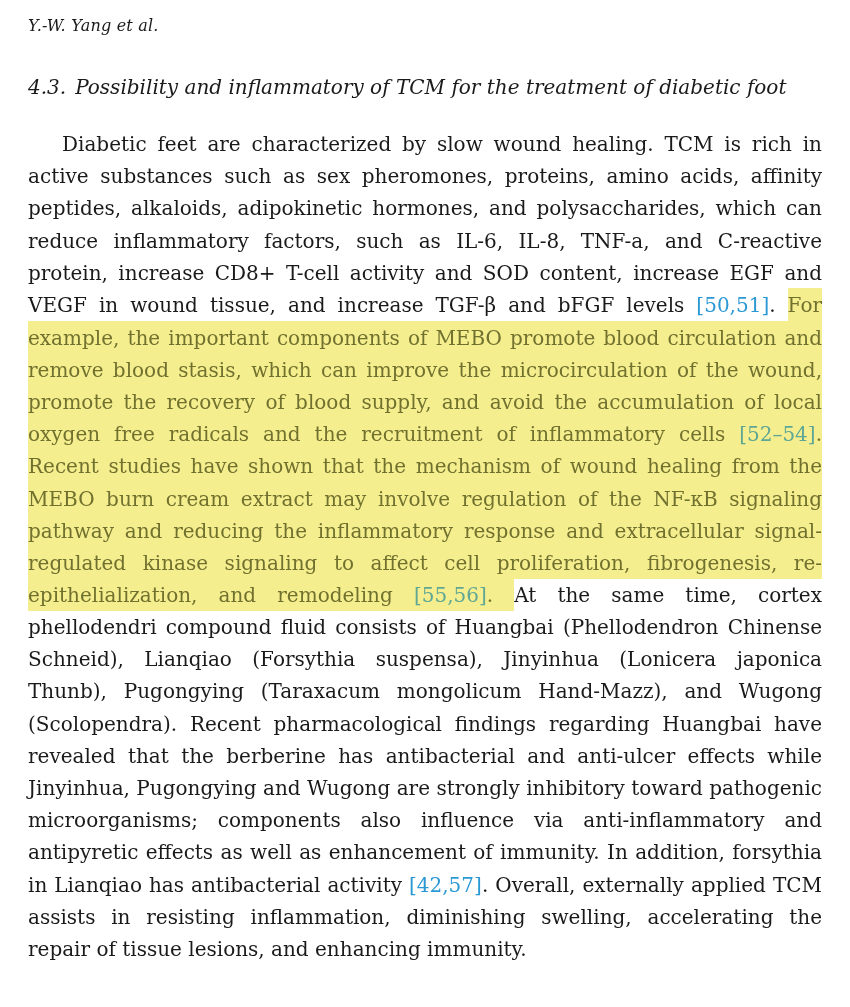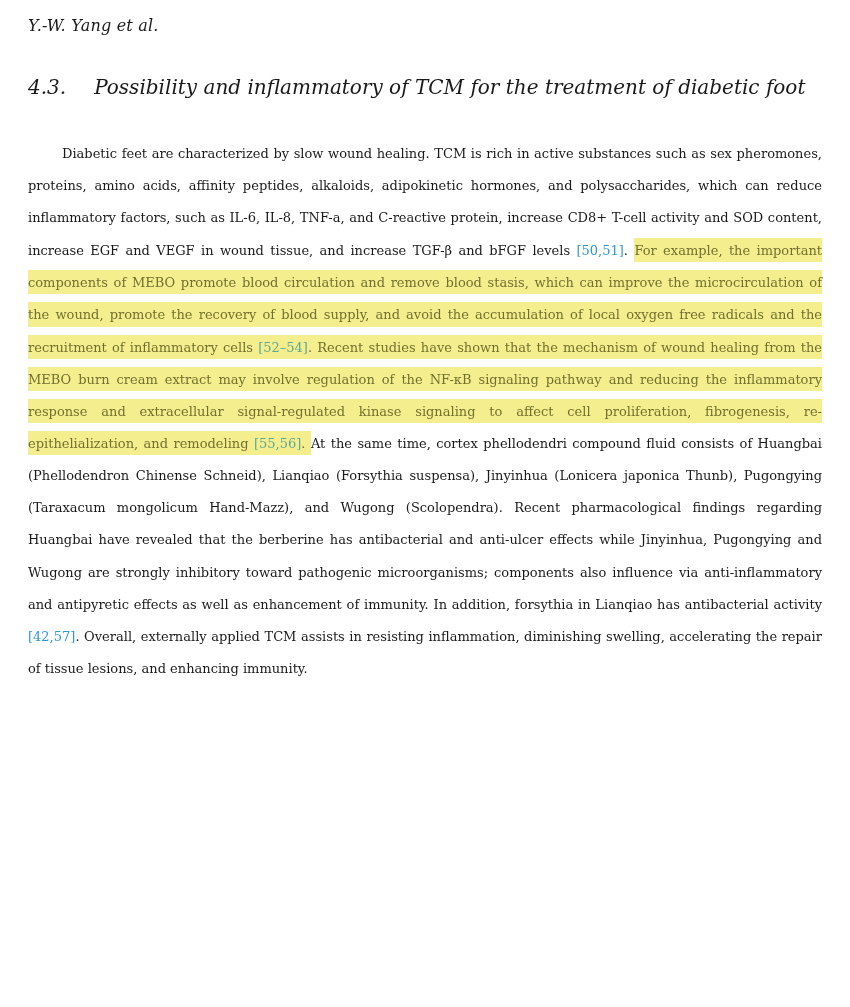--- a/index.html
+++ b/index.html
@@ -29,24 +29,24 @@
     line-height:20px;
     letter-spacing:0.2px;
   }
   .section-heading{
     margin:38px 0 0 0;
     font-style:italic;
     font-weight:normal;
     font-size:20px;
     line-height:26px;
   }
-  .section-heading .num{margin-right:28px;}
+  .section-heading .num{margin-right:9px;}
   .body-para{
-    margin:38px 0 0 0;
-    font-size:13px;
+    margin:28px 0 0 0;
+    font-size:20px;
     line-height:32.2px;
     text-align:justify;
     text-indent:34px;
     hyphens:auto;
     -webkit-hyphens:auto;
   }
   .seg{color:var(--text);}
   .cite{color:var(--cite);}
   .hl{
     background:var(--hl-bg);

